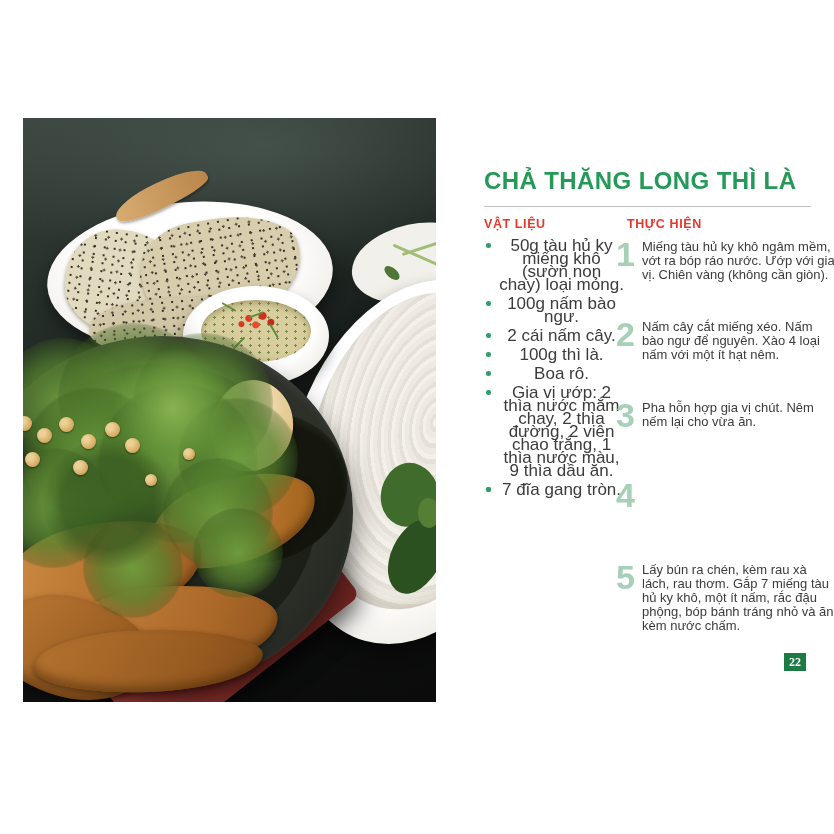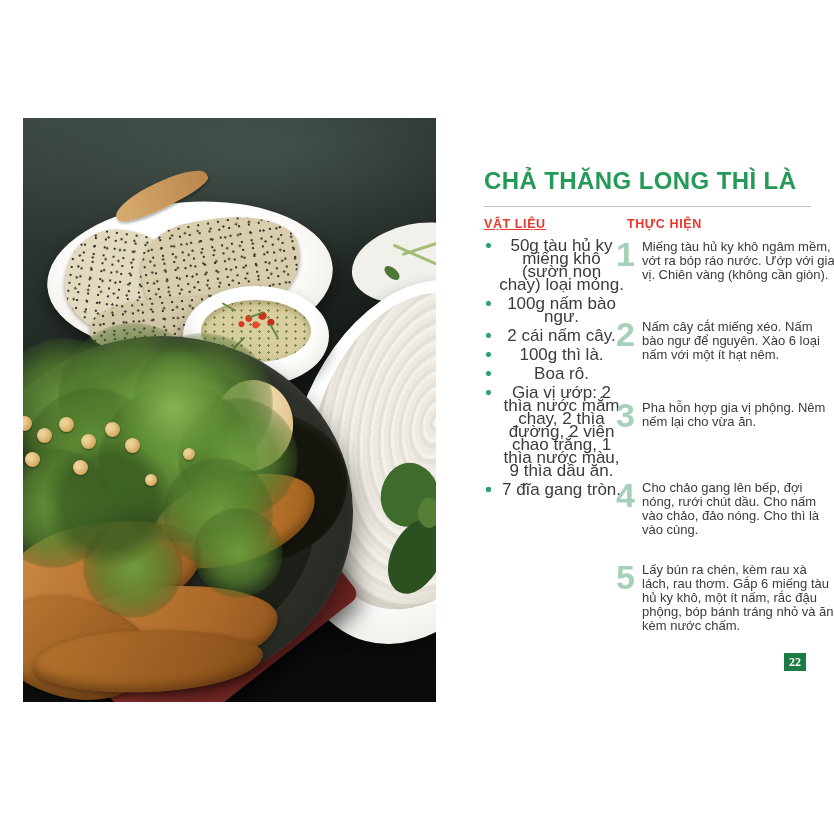--- a/index.html
+++ b/index.html
@@ -118,21 +118,21 @@
     background:radial-gradient(circle at 35% 35%, #ecd096 20%, #d4a85e 70%, #b98a44 100%);
     box-shadow:0 1px 2px rgba(0,0,0,0.45);}
 
   
   .title{position:absolute;left:465px;top:167px;margin:0;width:340px;
     font-size:24px;font-weight:600;letter-spacing:0.4px;color:#259a58;white-space:nowrap;}
   .title-rule{position:absolute;left:465px;top:206px;width:327px;height:1px;background:#c0c0c0;}
 
   .col-header{position:absolute;top:217px;margin:0;font-size:12.5px;font-weight:700;
     letter-spacing:0.6px;color:#e6372c;}
-  .col-header.ing{left:465px;text-decoration:underline;}
+  .col-header.ing{left:465px;}
   .col-header.steps{left:608px;}
 
   .ingredients{position:absolute;left:465px;top:239px;width:140px;margin:0;padding:0;list-style:none;}
   .ingredients li{position:relative;padding-left:15px;margin:0 0 6px 0;
     font-size:17px;line-height:13px;color:#3b3b3b;text-align:center;}
   .dot{position:absolute;left:2px;top:4px;width:4.5px;height:4.5px;border-radius:50%;background:#2f9e68;}
 
   .step{position:absolute;left:597px;width:219px;}
   .step-num{position:absolute;left:0;top:-3px;width:24px;
     font-size:34px;line-height:34px;font-weight:600;color:#a6d1b8;}
@@ -228,30 +228,29 @@
     <li><span class="dot"></span></li>
     <li><span class="dot"></span><span>7 đĩa gang tròn.</span></li>
   </ul>
 
   <div class="step" style="top:240px;">
     <span class="step-num">1</span>
     <p class="step-text">Miếng tàu hủ ky khô ngâm mềm, vớt ra bóp ráo nước. Ướp với gia vị. Chiên vàng (không cần giòn).</p>
   </div>
   <div class="step" style="top:320px;">
     <span class="step-num">2</span>
-    <p class="step-text">Nấm cây cắt miếng xéo. Nấm bào ngư để nguyên. Xào 6 loại nấm với một ít hạt nêm.</p>
+    <p class="step-text">Nấm cây cắt miếng xéo. Nấm bào ngư để nguyên. Xào 4 loại nấm với một ít hạt nêm.</p>
   </div>
   <div class="step" style="top:401px;">
     <span class="step-num">3</span>
-    <p class="step-text">Pha hỗn hợp gia vị phộng. Nêm nếm lại cho vừa ăn.</p>
+    <p class="step-text">Pha hỗn hợp gia vị chút. Nêm nếm lại cho vừa ăn.</p>
   </div>
   <div class="step" style="top:481px;">
     <span class="step-num">4</span>
-    <p class="step-text">Cho chảo gang lên bếp, đợi nóng, rưới chút dầu. Cho nấm vào chảo, đảo nóng. Cho thì là vào cùng.</p>
   </div>
   <div class="step" style="top:563px;">
     <span class="step-num">5</span>
-    <p class="step-text">Lấy bún ra chén, kèm rau xà lách, rau thơm. Gắp 6 miếng tàu hủ ky khô, một ít nấm, rắc đậu phộng, bóp bánh tráng nhỏ và ăn kèm nước chấm.</p>
+    <p class="step-text">Lấy bún ra chén, kèm rau xà lách, rau thơm. Gắp 7 miếng tàu hủ ky khô, một ít nấm, rắc đậu phộng, bóp bánh tráng nhỏ và ăn kèm nước chấm.</p>
   </div>
 
   <div class="page-badge">22</div>
 
 </div>
 
 </body></html>

